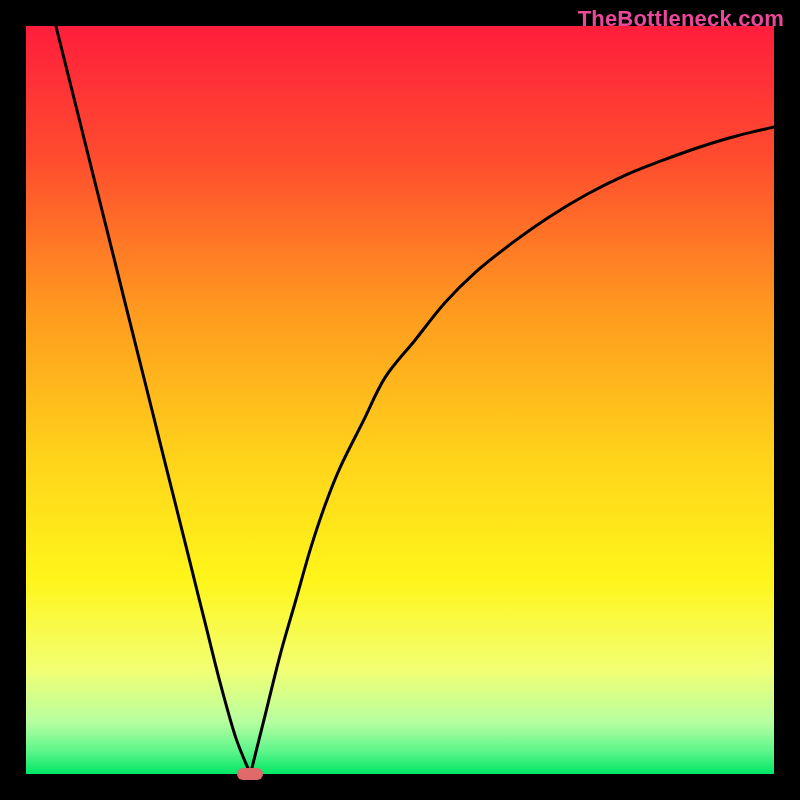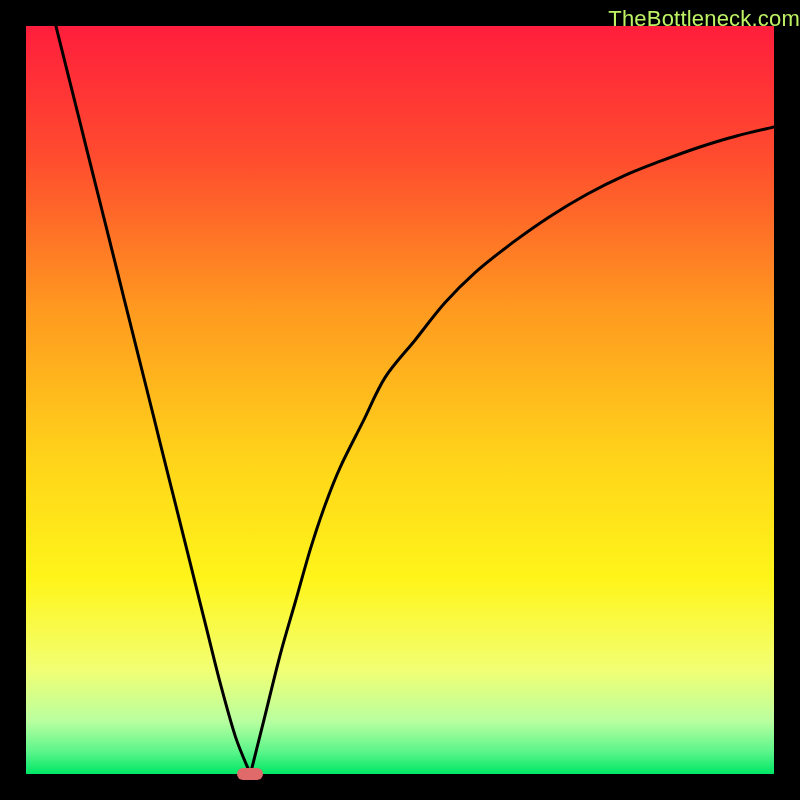--- a/index.html
+++ b/index.html
@@ -1,20 +1,20 @@
 <!DOCTYPE html>
 <html><head>
 <meta charset="utf-8">
 <style>
   html,body{margin:0;padding:0;width:800px;height:800px;overflow:hidden;background:#000;font-family:Arial,Helvetica,sans-serif}
   .stage{position:relative;width:800px;height:800px;background:#000}
   
   .plot{position:absolute;left:26px;top:26px;width:748px;height:748px}
   svg{display:block}
-  .watermark{position:absolute;top:6px;right:0;color:#bef264;font-size:22px;font-weight:400;letter-spacing:.2px}
+  .watermark{position:absolute;top:6px;right:16px;color:#ec4899;font-size:22px;font-weight:700;letter-spacing:.2px}
   .dot{position:absolute;width:26px;height:12px;border-radius:6px;background:#e06a6a;transform:translate(-50%,-50%)}
 </style>
 </head>
 <body>
 
 <div class="stage">
 
   <div class="plot">
     <svg id="chartsvg" width="748" height="748" viewBox="0 0 748 748">
       <defs>

